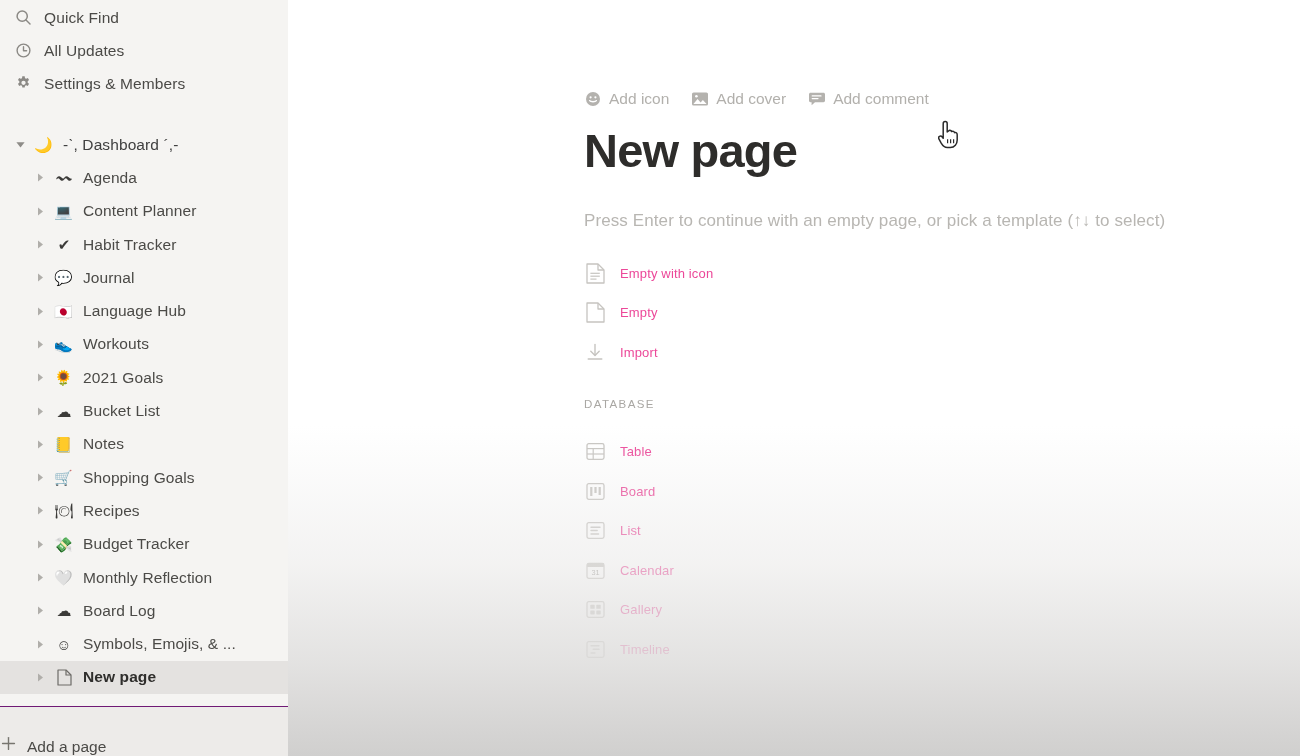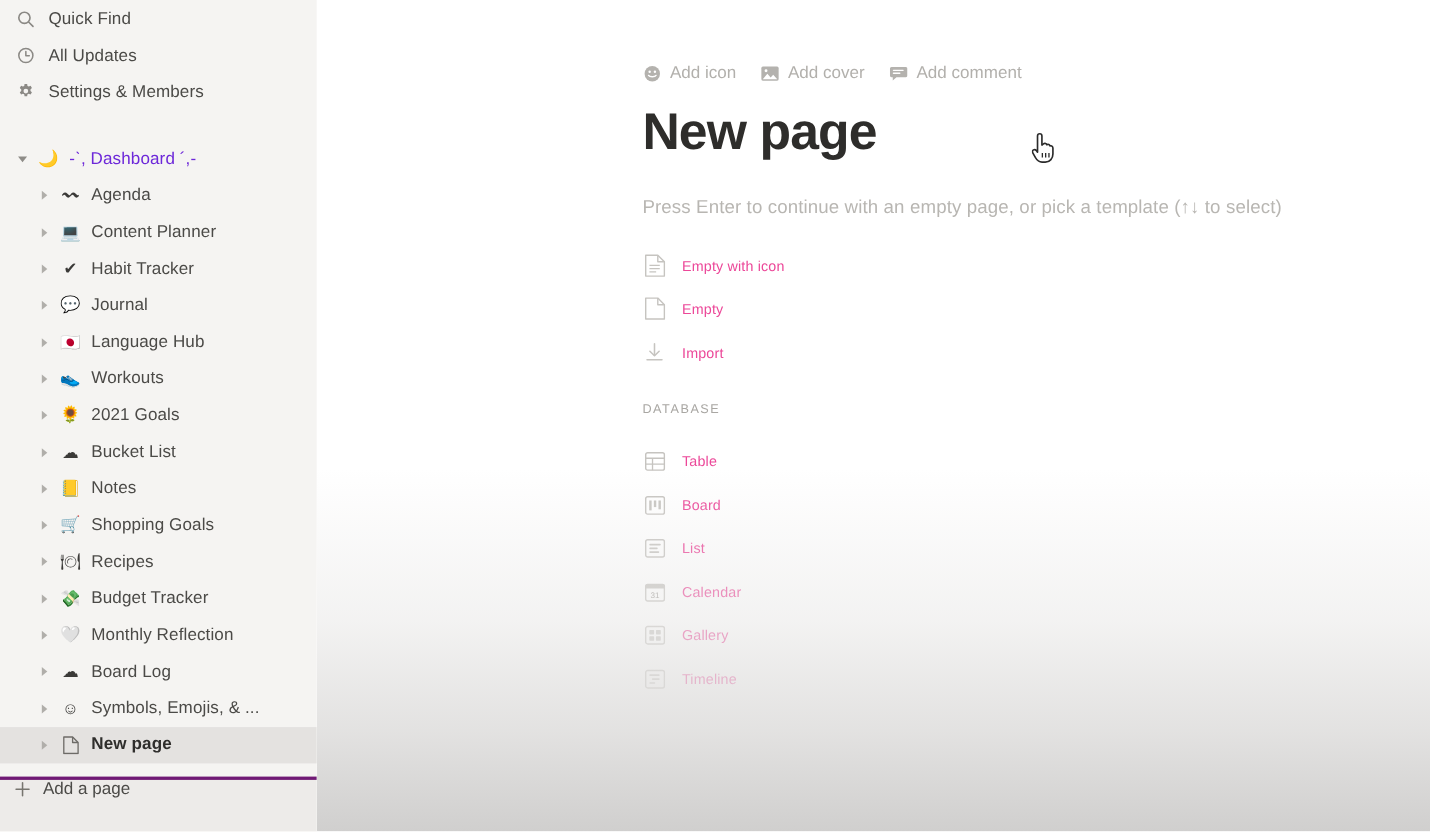--- a/index.html
+++ b/index.html
@@ -98,49 +98,49 @@
     justify-content: center;
     color: #3b3a38;
   }
 
   .tree-label {
     font-size: 15.5px;
     color: #4b4a47;
     white-space: nowrap;
     letter-spacing: 0.1px;
   }
-  .tree-row.root .tree-label { color: #6d28d9; }
+  .tree-row.root .tree-label { color: #404040; }
   .tree-row.selected .tree-label { color: #2f2e2c; font-weight: 700; }
 
   .sidebar-footer {
     position: absolute;
     left: 0;
     bottom: 0;
     width: 288px;
     height: 50px;
-    border-top: 3px solid #701a75;
+    border-top: 1px solid #701a75;
     background: #edebe9;
     display: flex;
-    align-items: flex-start;
-    padding-left: 12px;
+    align-items: flex-end;
+    padding-left: 0;
   }
   .sidebar-footer .nav-ico { margin-right: 10px; color: #77756f; }
   .sidebar-footer .nav-label { font-size: 15.5px; color: #4b4a47; }
 
   
   .main {
     flex: 1 1 auto;
     position: relative;
     background: #ffffff;
     overflow: hidden;
   }
 
   .main-inner {
     padding-left: 296px;
-    padding-top: 56px;
+    padding-top: 88px;
     position: relative;
     z-index: 2;
   }
 
   .page-actions {
     display: flex;
     align-items: center;
     gap: 0px;
     height: 22px;
   }

